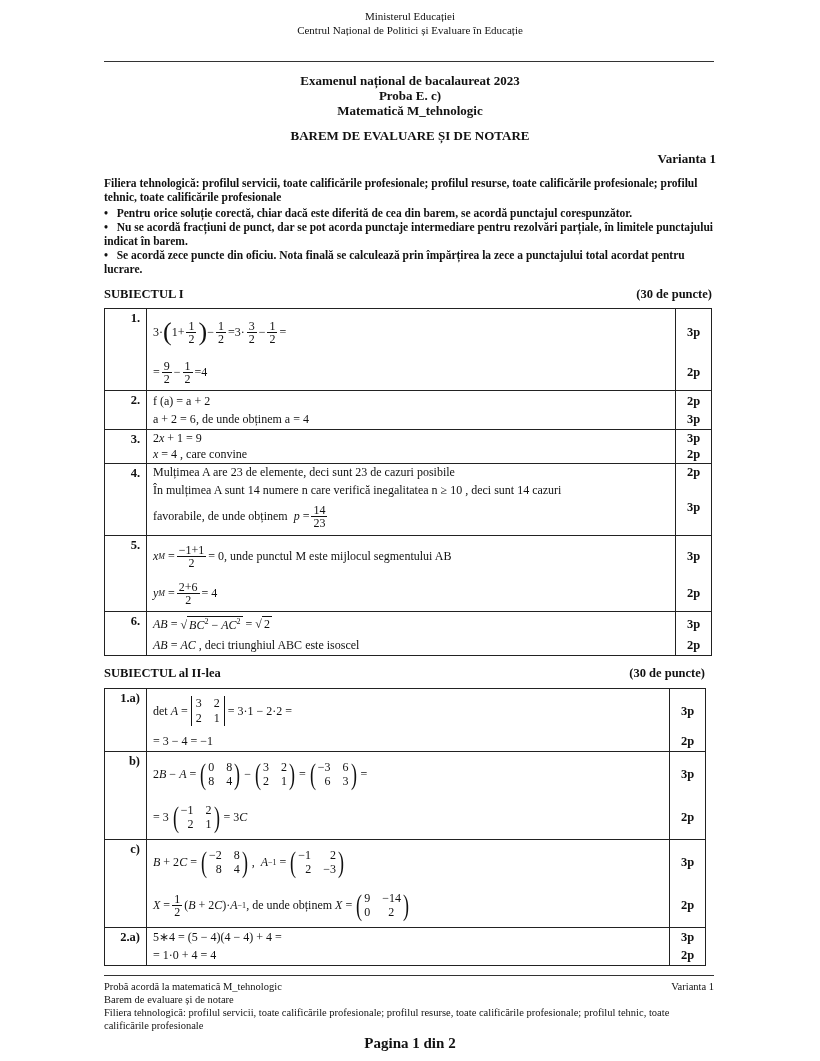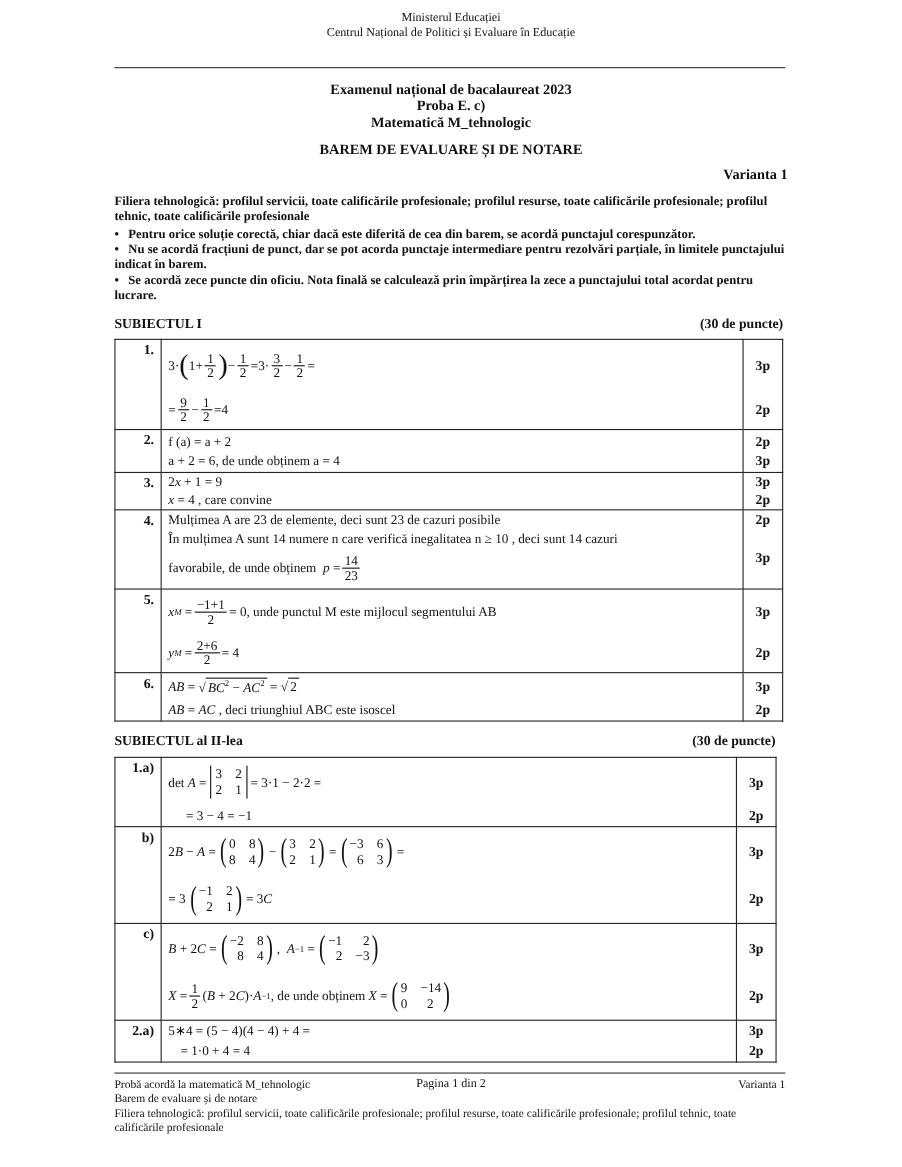--- a/index.html
+++ b/index.html
@@ -186,21 +186,21 @@
       <div class="line" style="height:44px;">
             <span class="m">det&nbsp;<i>A</i>&nbsp;=<span class="det">
                 <span class="grid" style="display:grid;grid-template-columns:auto auto;column-gap:12px;line-height:15px;">
         <span>3</span>
                   <span>2</span>
                   <span>2</span>
                   <span>1</span>
                 </span>
               </span>=&nbsp;3·1&nbsp;−&nbsp;2·2&nbsp;=</span>
           </div>
-      <div class="line" style="height:17px;margin-left:16px;">
+      <div class="line" style="height:17px;">
             <span class="m">=&nbsp;3&nbsp;−&nbsp;4&nbsp;=&nbsp;−1</span>
           </div>
     </td>
     <td class="pts">
       <div class="pl" style="height:44px;">3p</div>
       <div class="pl" style="height:17px;">2p</div>
     </td>
   </tr>
 
   <tr style="height:88px;">
@@ -304,30 +304,30 @@
       <div class="pl" style="height:42px;">2p</div>
     </td>
   </tr>
 
   <tr style="height:38px;">
     <td class="num">2.a)</td>
     <td class="sol">
       <div class="line" style="height:19px;">
             <span class="m">5∗4&nbsp;=&nbsp;(5&nbsp;−&nbsp;4)(4&nbsp;−&nbsp;4)&nbsp;+&nbsp;4&nbsp;=</span>
           </div>
-      <div class="line" style="height:17px;margin-left:11px;">
+      <div class="line" style="height:17px;">
             <span class="m">=&nbsp;1·0&nbsp;+&nbsp;4&nbsp;=&nbsp;4</span>
           </div>
     </td>
     <td class="pts">
       <div class="pl" style="height:19px;">3p</div>
       <div class="pl" style="height:17px;">2p</div>
     </td>
   </tr>
 </tbody>
   </table>
 
 <div class="abs hdr-rule" style="top:975px; border-top-width:1.5px;"></div>
 <div class="abs foot" style="top:980px;"><span>Probă acordă la matematică </span><span class="it">M_tehnologic</span></div>
 <div class="abs foot" style="top:980px; text-align:right;">Varianta 1</div>
 <div class="abs foot" style="top:993px;">Barem de evaluare și de notare</div>
 <div class="abs foot it" style="top:1006px;">Filiera tehnologică: profilul servicii, toate calificările profesionale; profilul resurse, toate calificările profesionale; profilul tehnic, toate calificările profesionale</div>
-<div class="abs hdr-small" style="top:979px; font-size:11px;">Pagina 1 din 2</div>
+<div class="abs hdr-small" style="top:1035px; font-size:15px;font-weight:bold;">Pagina 1 din 2</div>
 
 </body></html>

